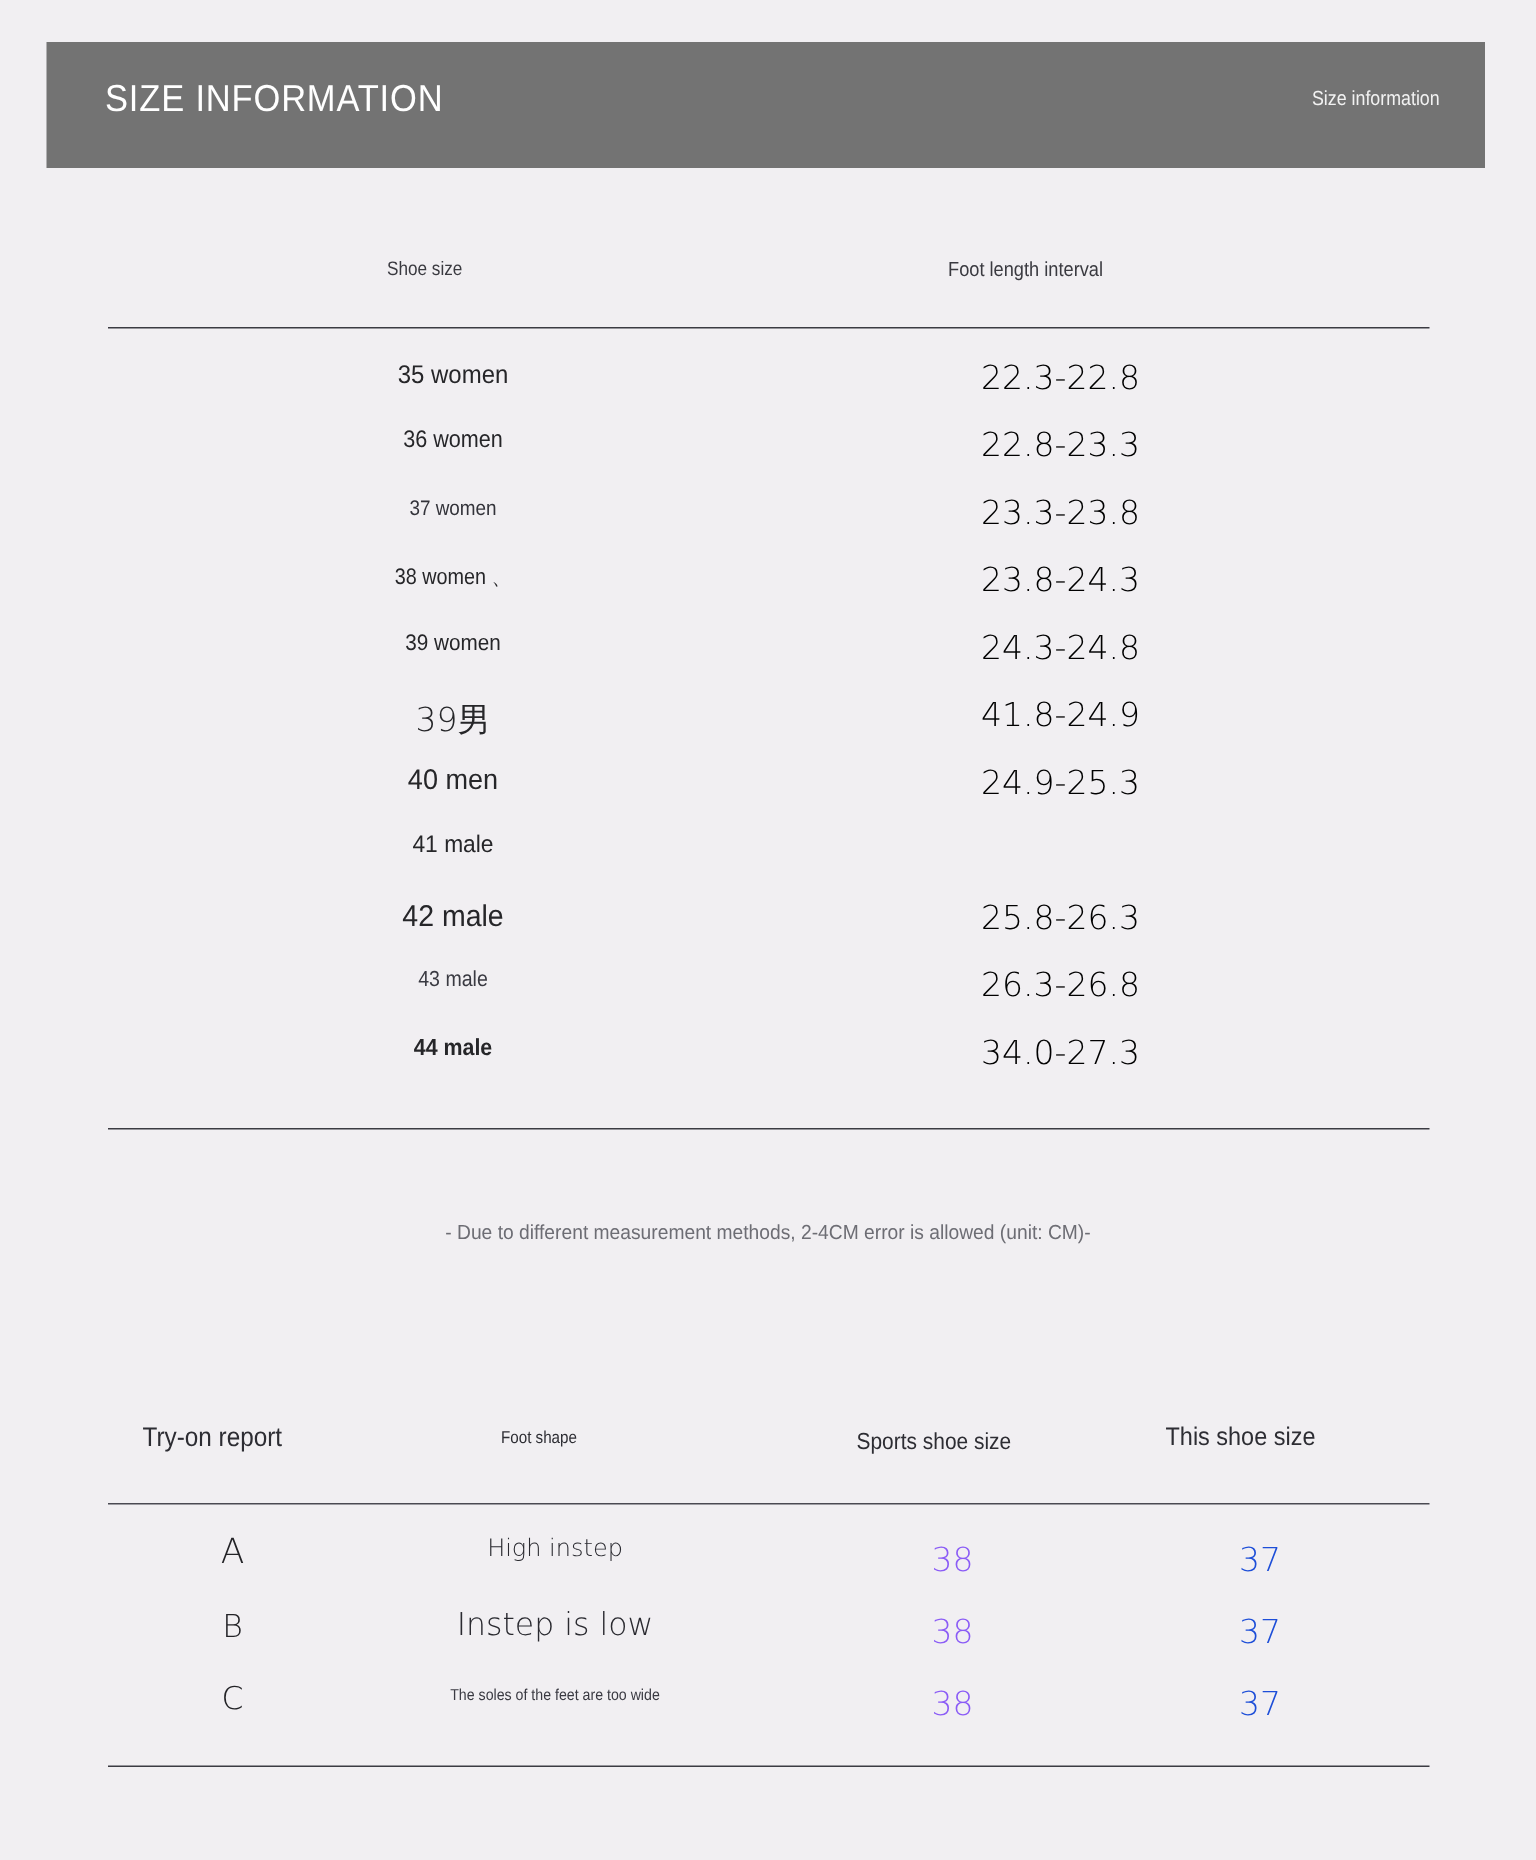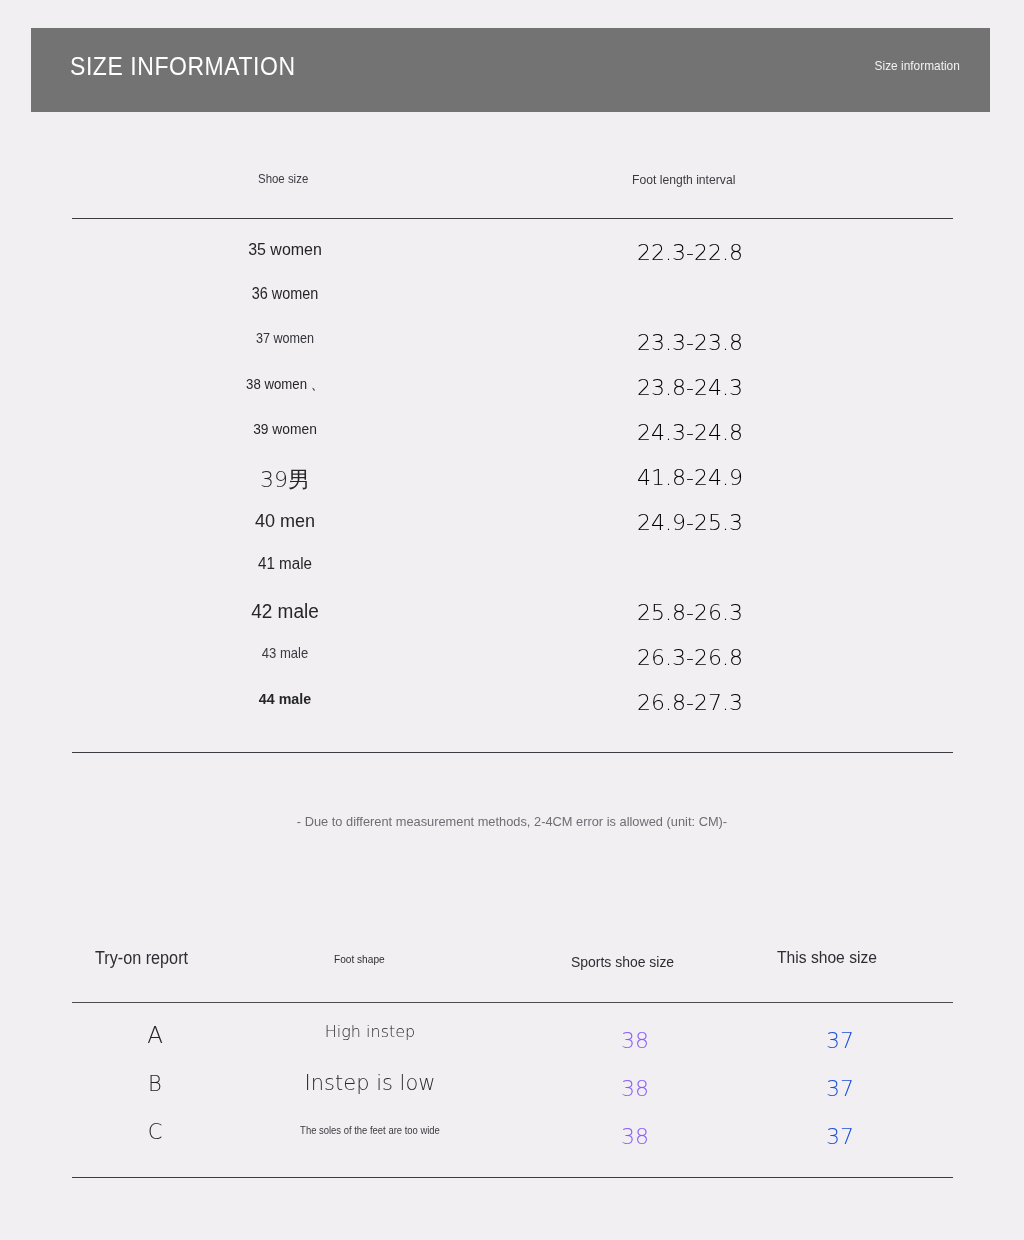--- a/index.html
+++ b/index.html
@@ -82,20 +82,21 @@
 
   .t1-rows {
     position: absolute;
     left: 0;
     top: 240px;
     width: 1024px;
   }
   .t1-row {
     position: relative;
     height: 45px;
+    margin-left: 17px;
   }
   .t1-size {
     position: absolute;
     width: 250px;
     left: 160px;
     text-align: center;
     white-space: nowrap;
     color: #262629;
   }
   .t1-range {
@@ -222,20 +223,21 @@
 
 <div class="rule" style="top:218px;"></div>
 
 <div class="t1-rows">
   <div class="t1-row">
     <div class="t1-size s-a">35 women</div>
     <div class="t1-range">22.3-22.8</div>
   </div>
   <div class="t1-row">
     <div class="t1-size s-b">36 women</div>
+    <div class="t1-range">22.8-23.3</div>
   </div>
   <div class="t1-row">
     <div class="t1-size s-c">37 women</div>
     <div class="t1-range">23.3-23.8</div>
   </div>
   <div class="t1-row">
     <div class="t1-size s-d">38 women 、</div>
     <div class="t1-range">23.8-24.3</div>
   </div>
   <div class="t1-row">
@@ -256,21 +258,21 @@
   <div class="t1-row">
     <div class="t1-size s-i">42 male</div>
     <div class="t1-range">25.8-26.3</div>
   </div>
   <div class="t1-row">
     <div class="t1-size s-j">43 male</div>
     <div class="t1-range">26.3-26.8</div>
   </div>
   <div class="t1-row">
     <div class="t1-size s-k">44 male</div>
-    <div class="t1-range">26.8-27.3</div>
+    <div class="t1-range">34.0-27.3</div>
   </div>
 </div>
 
 <div class="rule" style="top:752px;"></div>
 
 <div class="note">- Due to different measurement methods, 2-4CM error is allowed (unit: CM)-</div>
 
 <div class="t2-head t2h-report">Try-on report</div>
 <div class="t2-head t2h-shape">Foot shape</div>
 <div class="t2-head t2h-sports">Sports shoe size</div>

